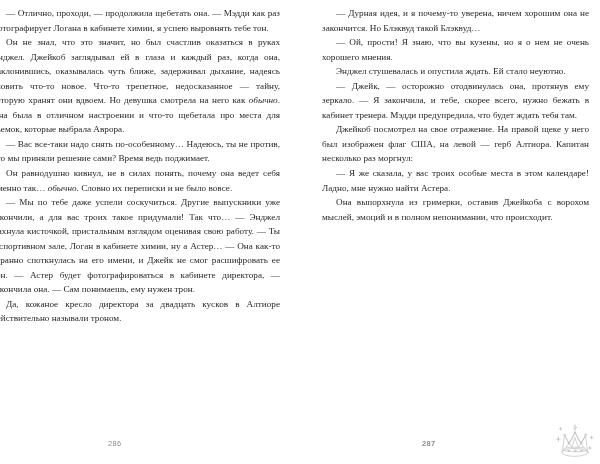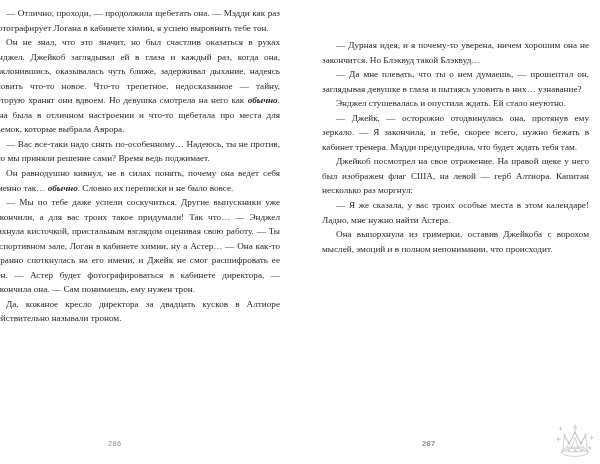--- a/index.html
+++ b/index.html
@@ -42,30 +42,29 @@
     color: #2a2628;
     -webkit-font-smoothing: antialiased;
   }
   .page.left .textblock {
     left: -8px;
     width: 288px;
   }
   .page.right .textblock {
     left: 22px;
     width: 267px;
-    margin-top: 32px;
   }
 
   .textblock p {
     margin: 0;
     text-indent: 14px;
     hyphens: manual;
   }
 
-  .textblock em { font-style: italic; font-weight: bold; }
+  .textblock em { font-style: italic; }
 
   .folio {
     position: absolute;
     bottom: 16px;
     font-size: 7.4px;
     letter-spacing: 0.4px;
     color: #8e8a8c;
     font-family: "Liberation Sans", sans-serif;
   }
   .page.left .folio  { left: 108px; text-align: right; }
@@ -94,21 +93,21 @@
       <p>Он равнодушно кивнул, не в силах понять, почему она ведет себя именно так… <em>обычно</em>. Словно их переписки и не было вовсе.</p>
       <p>— Мы по тебе даже успели соскучиться. Другие выпускники уже закончили, а для вас троих такое придумали! Так что… — Энджел махнула кисточкой, пристальным взглядом оценивая свою работу. — Ты в спортивном зале, Логан в кабинете химии, ну а Астер… — Она как-то странно споткнулась на его имени, и Джейк не смог расшифровать ее тон. — Астер будет фотографироваться в кабинете директора, — закончила она. — Сам понимаешь, ему нужен трон.</p>
       <p>Да, кожаное кресло директора за двадцать кусков в Алтиоре действительно называли троном.</p>
     </div>
     <div class="folio">286</div>
   </div>
 
   <div class="page right">
     <div class="textblock">
       <p>— Дурная идея, и я почему-то уверена, ничем хорошим она не закончится. Но Блэквуд такой Блэквуд…</p>
-      <p>— Да мне плевать, что ты о нем думаешь, — прошептал он, заглядывая девушке в глаза и пытаясь уловить в них… узнавание?</p>
+      <p>— Ой, прости! Я знаю, что вы кузены, но я о нем не очень хорошего мнения.</p>
       <p>Энджел стушевалась и опустила ждать. Ей стало неуютно.</p>
       <p>— Джейк, — осторожно отодвинулась она, протянув ему зеркало. — Я закончила, и тебе, скорее всего, нужно бежать в кабинет тренера. Мэдди предупредила, что будет ждать тебя там.</p>
       <p>Джейкоб посмотрел на свое отражение. На правой щеке у него был изображен флаг США, на левой — герб Алтиора. Капитан несколько раз моргнул:</p>
       <p>— Я же сказала, у вас троих особые места в этом календаре! Ладно, мне нужно найти Астера.</p>
       <p>Она выпорхнула из гримерки, оставив Джейкоба с ворохом мыслей, эмоций и в полном непонимании, что происходит.</p>
     </div>
     <div class="folio">287</div>
 
     <div class="crown">
       <svg viewBox="0 0 100 96" xmlns="http://www.w3.org/2000/svg">

